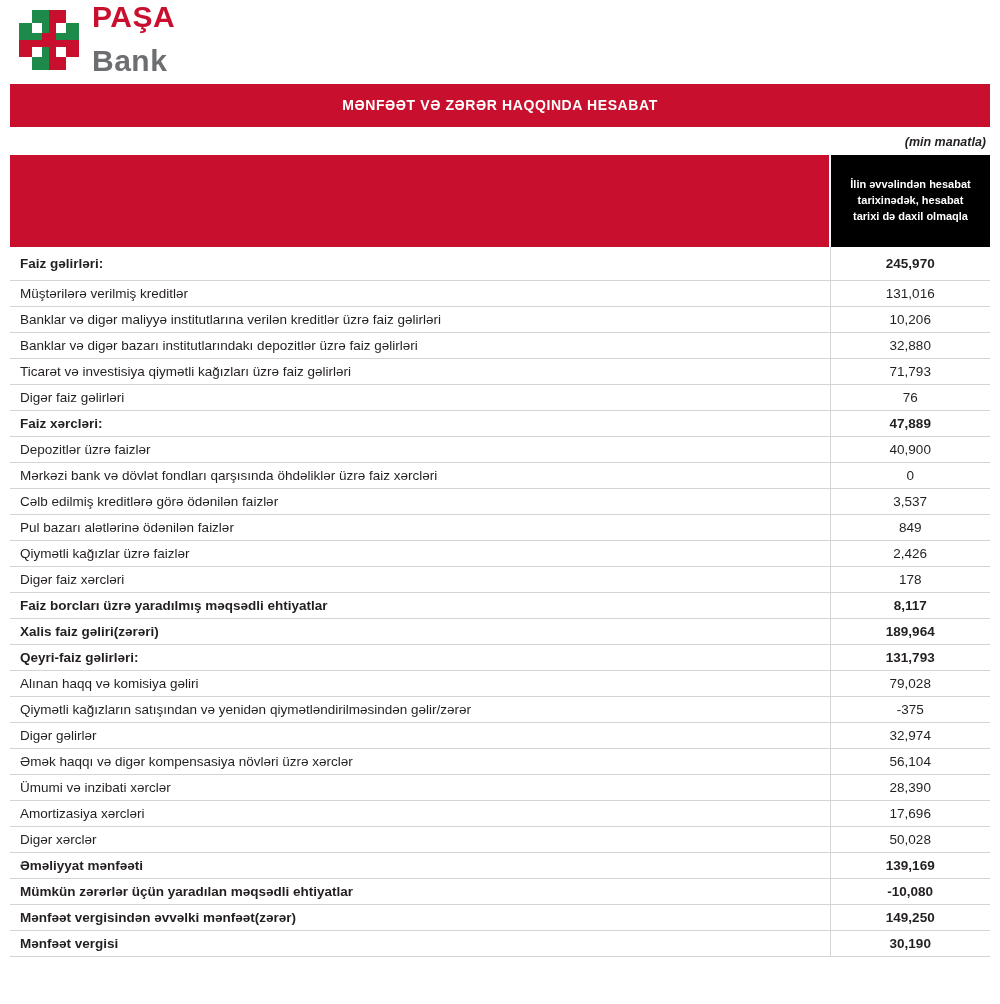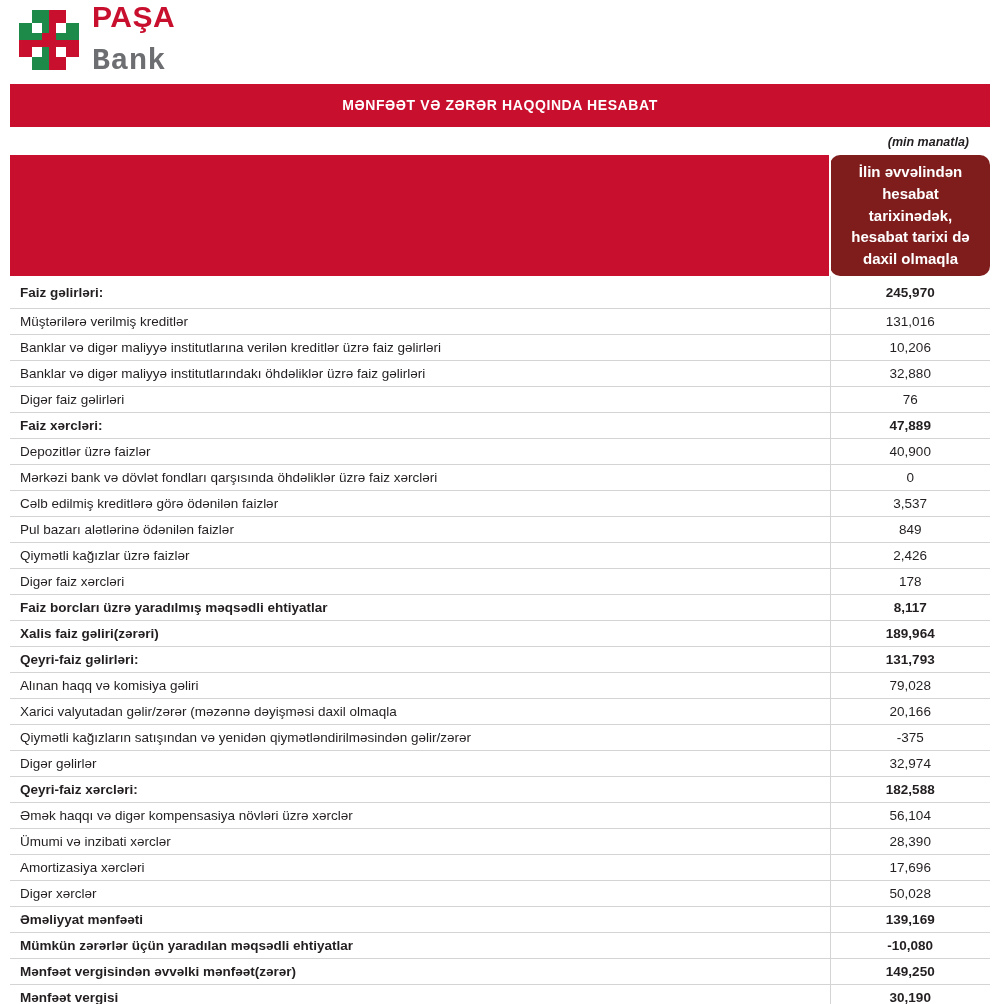--- a/index.html
+++ b/index.html
@@ -47,70 +47,68 @@
     color: #c8102e;
     display: block;
   }
   .logo-text .l2 {
     font-size: 30px;
     font-weight: bold;
     letter-spacing: 0.5px;
     color: #6d6e71;
     display: block;
     margin-top: 14px;
-    font-family: Liberation Mono, monospace;
   }
 
   
   .title-bar {
     background: #c8102e;
     color: #ffffff;
     text-align: center;
     font-size: 14px;
     font-weight: bold;
     letter-spacing: 0.6px;
     padding: 13px 10px 14px 10px;
     margin: 6px 10px 0 10px;
   }
 
   .units {
     text-align: right;
     font-size: 12.5px;
     font-style: italic;
     font-weight: bold;
-    padding: 8px 31px 6px 0;
+    padding: 8px 14px 6px 0;
     color: #231f20;
     margin-left: 23px;
   }
 
   
   table.report {
     width: 980px;
     margin: 0 10px;
     border-collapse: collapse;
     table-layout: fixed;
   }
   table.report col.c-label { width: 820px; }
   table.report col.c-value { width: 160px; }
 
   thead th.head-label {
     background: #c8102e;
     height: 92px;
     border: none;
   }
   thead th.head-value {
-    background: #7f1d1d;
+    background: #000000;
     color: #ffffff;
-    font-size: 15px;
+    font-size: 11px;
     font-weight: bold;
     line-height: 1.45;
     vertical-align: middle;
     padding: 6px 12px;
     border-left: 2px solid #ffffff;
-    border-radius: 10px;
   }
 
   tbody td {
     border-bottom: 1px solid #d4d4d4;
     font-size: 13.5px;
     padding: 5px 0 5px 0;
     height: 25px;
     vertical-align: middle;
   }
   tbody td.label {
@@ -179,22 +177,26 @@
         </tr>
         <tr>
           <td class="label">Müştərilərə verilmiş kreditlər</td>
           <td class="value">131,016</td>
         </tr>
         <tr>
           <td class="label">Banklar və digər maliyyə institutlarına verilən kreditlər üzrə faiz gəlirləri</td>
           <td class="value">10,206</td>
         </tr>
         <tr>
-          <td class="label">Banklar və digər maliyyə institutlarındakı öhdəliklər üzrə faiz gəlirləri</td>
+          <td class="label">Banklar və digər bazarı institutlarındakı depozitlər üzrə faiz gəlirləri</td>
           <td class="value">32,880</td>
+        </tr>
+        <tr>
+          <td class="label">Ticarət və investisiya qiymətli kağızları üzrə faiz gəlirləri</td>
+          <td class="value">71,793</td>
         </tr>
         <tr>
           <td class="label">Digər faiz gəlirləri</td>
           <td class="value">76</td>
         </tr>
         <tr class="bold">
           <td class="label">Faiz xərcləri:</td>
           <td class="value">47,889</td>
         </tr>
         <tr>
@@ -231,35 +233,27 @@
         </tr>
         <tr class="bold">
           <td class="label">Qeyri-faiz gəlirləri:</td>
           <td class="value">131,793</td>
         </tr>
         <tr>
           <td class="label">Alınan haqq və komisiya gəliri</td>
           <td class="value">79,028</td>
         </tr>
         <tr>
-          <td class="label">Xarici valyutadan gəlir/zərər (məzənnə dəyişməsi daxil olmaqla</td>
-          <td class="value">20,166</td>
-        </tr>
-        <tr>
           <td class="label"> Qiymətli kağızların satışından və yenidən qiymətləndirilməsindən gəlir/zərər</td>
           <td class="value">-375</td>
         </tr>
         <tr>
           <td class="label">Digər gəlirlər</td>
           <td class="value">32,974</td>
         </tr>
-        <tr class="bold">
-          <td class="label">Qeyri-faiz xərcləri:</td>
-          <td class="value">182,588</td>
-        </tr>
         <tr>
           <td class="label">Əmək haqqı və digər kompensasiya növləri üzrə xərclər</td>
           <td class="value">56,104</td>
         </tr>
         <tr>
           <td class="label">Ümumi və inzibati xərclər</td>
           <td class="value">28,390</td>
         </tr>
         <tr>
           <td class="label">Amortizasiya xərcləri</td>

